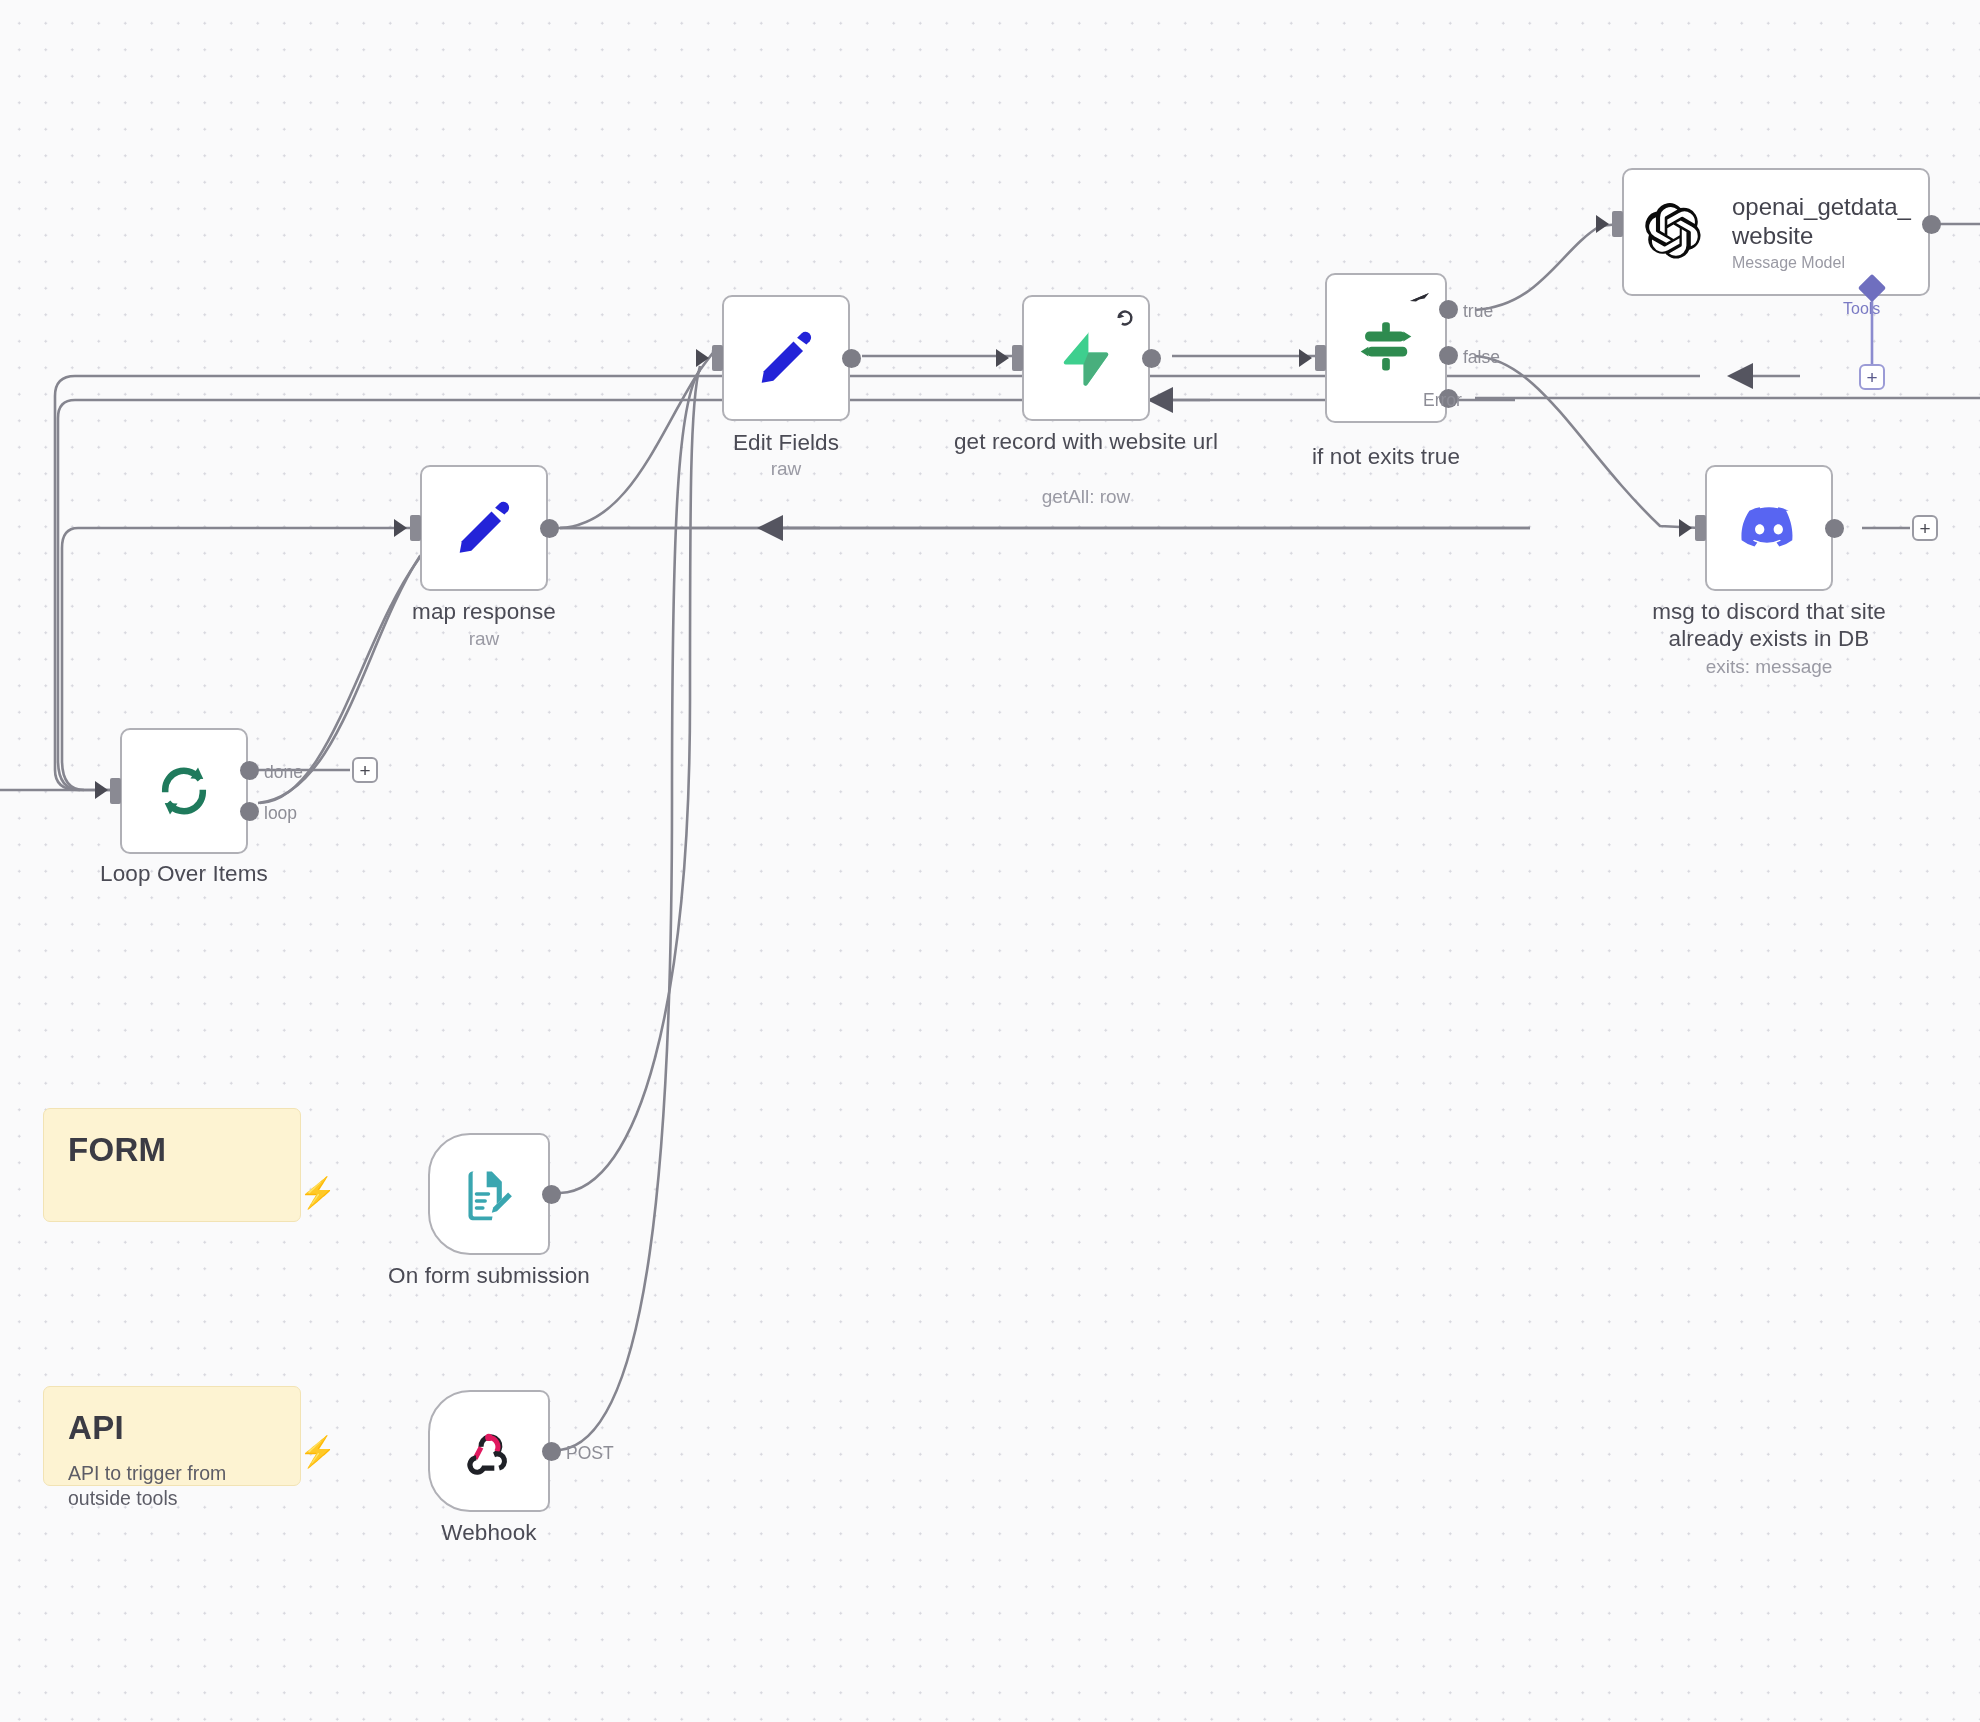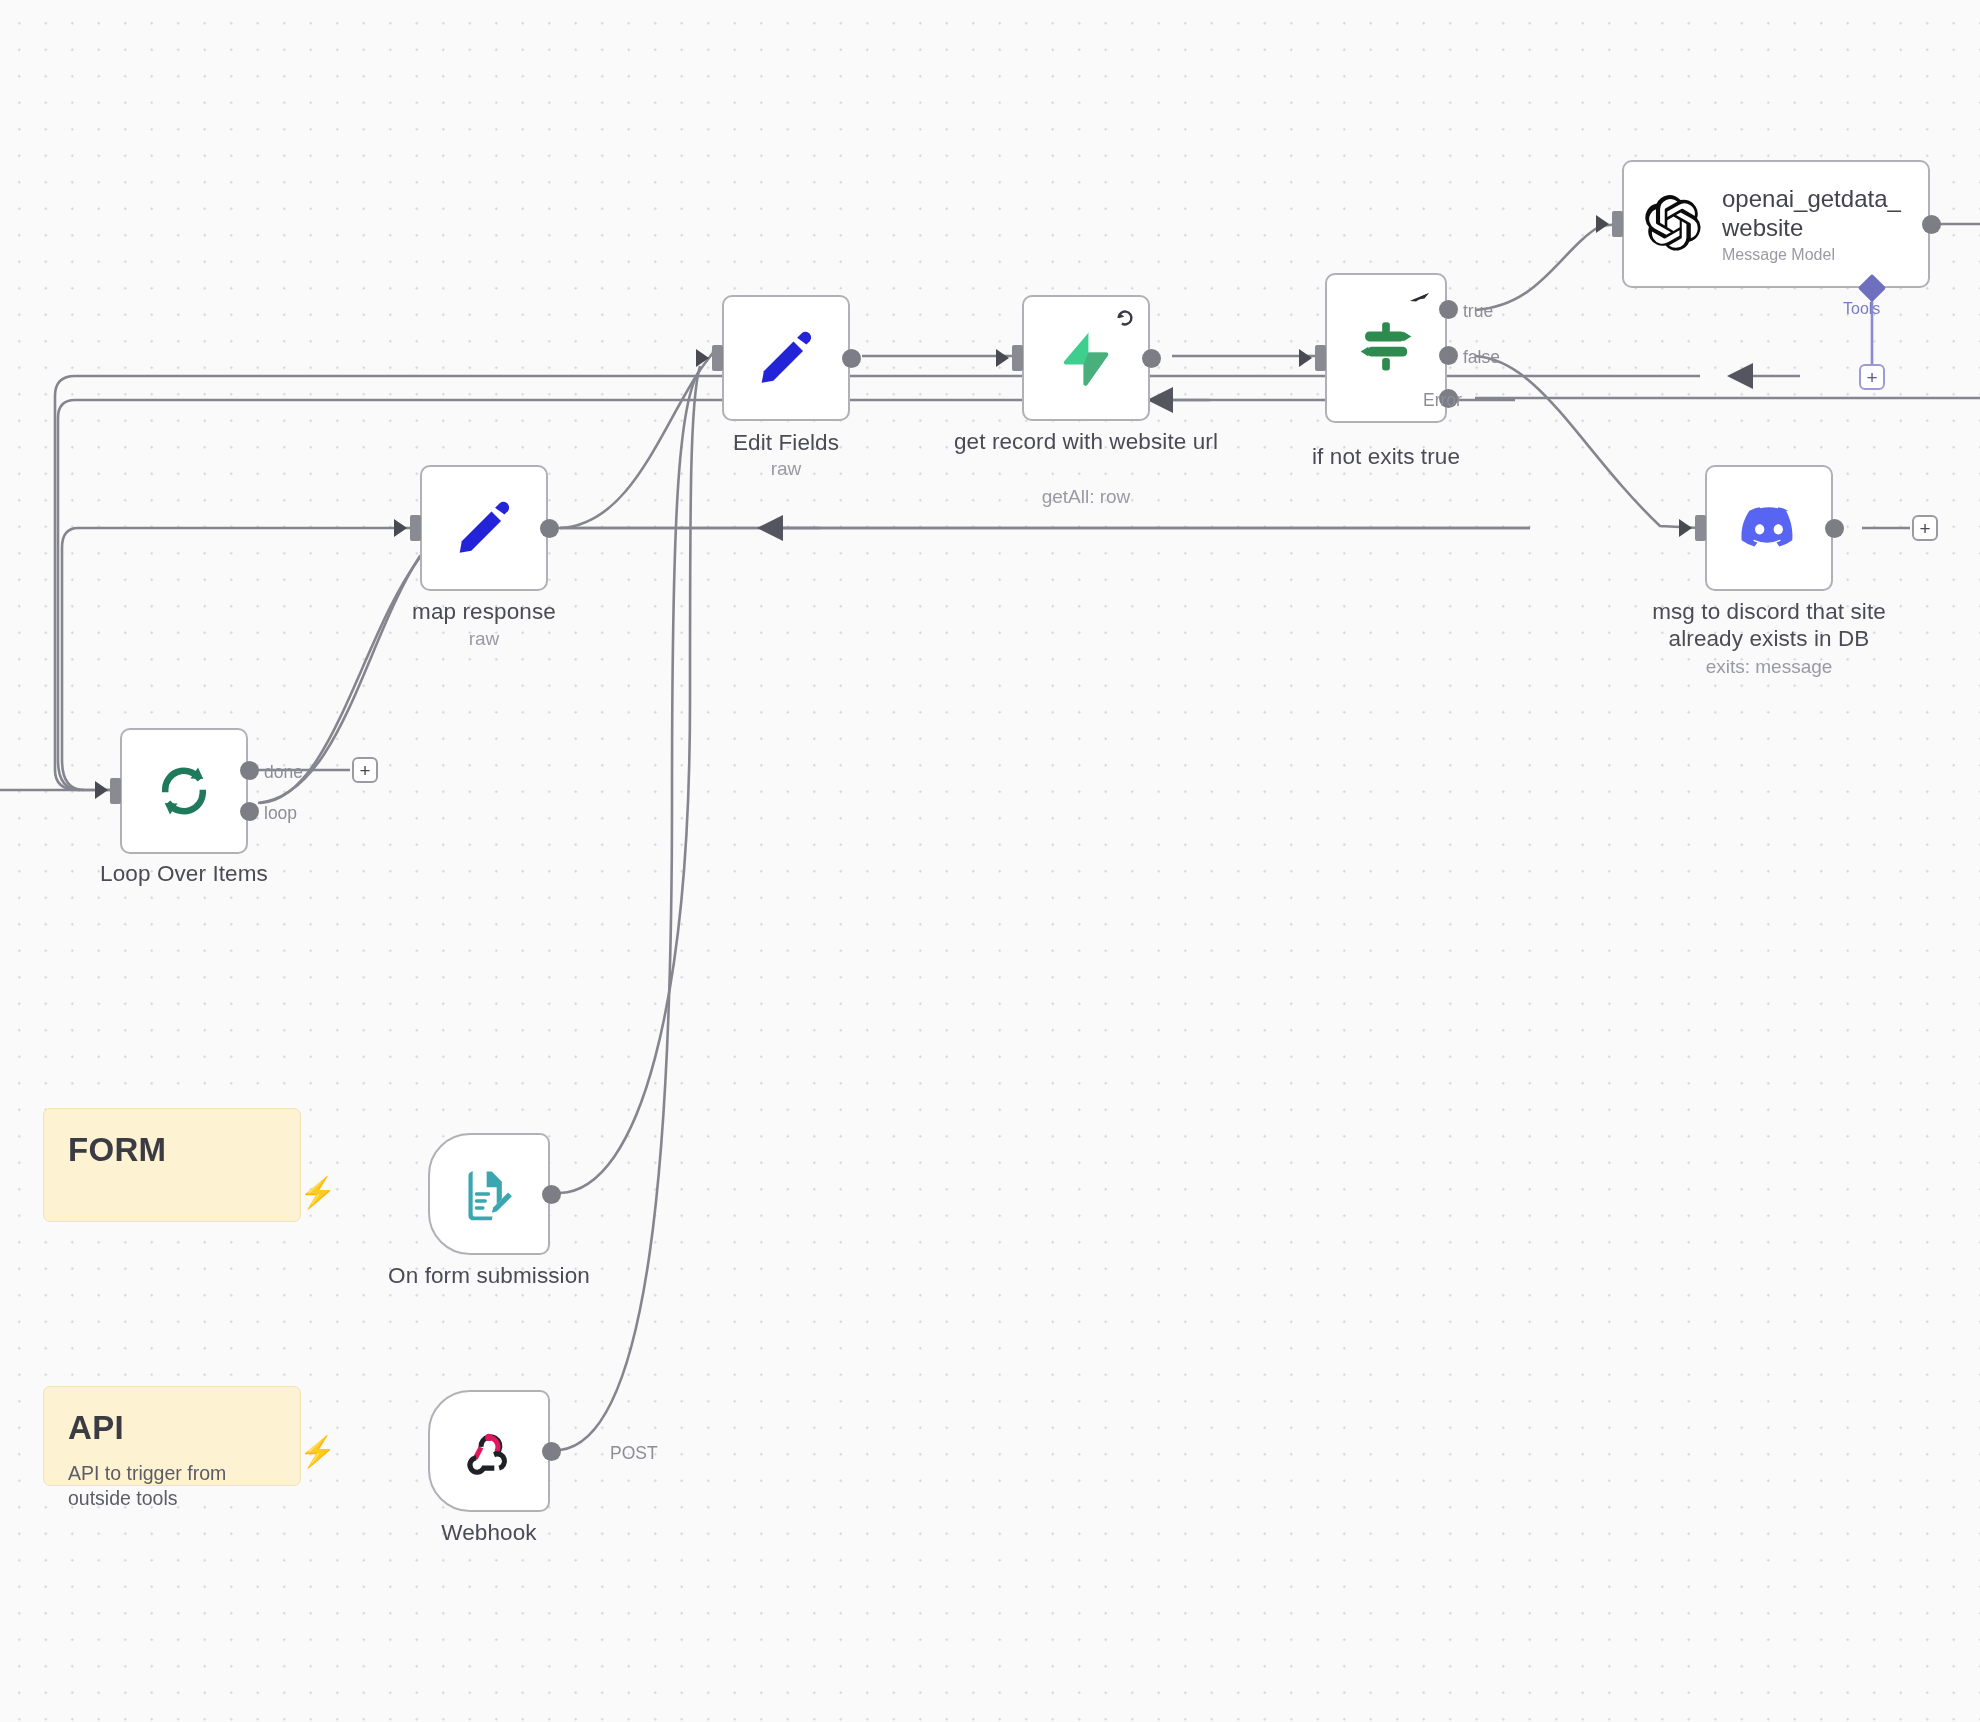--- a/index.html
+++ b/index.html
@@ -38,21 +38,22 @@
     align-items: center;
     justify-content: center;
   }
   .node.trigger {
     border-radius: 42px 10px 10px 42px;
   }
   .node.wide {
     border-radius: 10px;
     justify-content: flex-start;
     padding: 0 18px;
-    gap: 18px;
+    gap: 28px;
+    margin-top: 8px;
   }
   .node-label {
     position: absolute;
     text-align: center;
     color: #4b4b55;
     font-size: 22.5px;
     line-height: 27px;
     letter-spacing: .1px;
     white-space: pre-line;
   }
@@ -394,16 +395,16 @@
         <path fill="none" stroke="#1f2127" stroke-width="2.1" d="M8.7 10.3a3.9 3.9 0 1 1 5.4 3.3"></path>
         <path fill="none" stroke="#e0195f" stroke-width="2.1" d="M11.9 6.4a3.9 3.9 0 0 1 3.3 5.8"></path>
         <path fill="none" stroke="#e0195f" stroke-width="2.1" d="M8.7 10.5 6.3 15.1"></path>
         <path fill="none" stroke="#1f2127" stroke-width="2.1" d="M6.7 14.8a3 3 0 1 0 3.1 4.3h4.4"></path>
         <path fill="none" stroke="#1f2127" stroke-width="2.1" d="M14.6 13.3a3 3 0 1 1 1.6 5.8"></path>
         <circle cx="11.9" cy="6.4" r="1.5" fill="#e0195f"></circle>
       </svg>
     </span>
   </div>
   <div class="port" style="left:542px; top:1442px;"></div>
-  <div class="port-label" style="left:566px; top:1443px;margin-left:44px;">POST</div>
+  <div class="port-label" style="left:566px; top:1443px;">POST</div>
   <div class="node-label" style="left:349px; top:1519px; width:280px;">Webhook</div>
 
 </div>
 
 </body></html>

